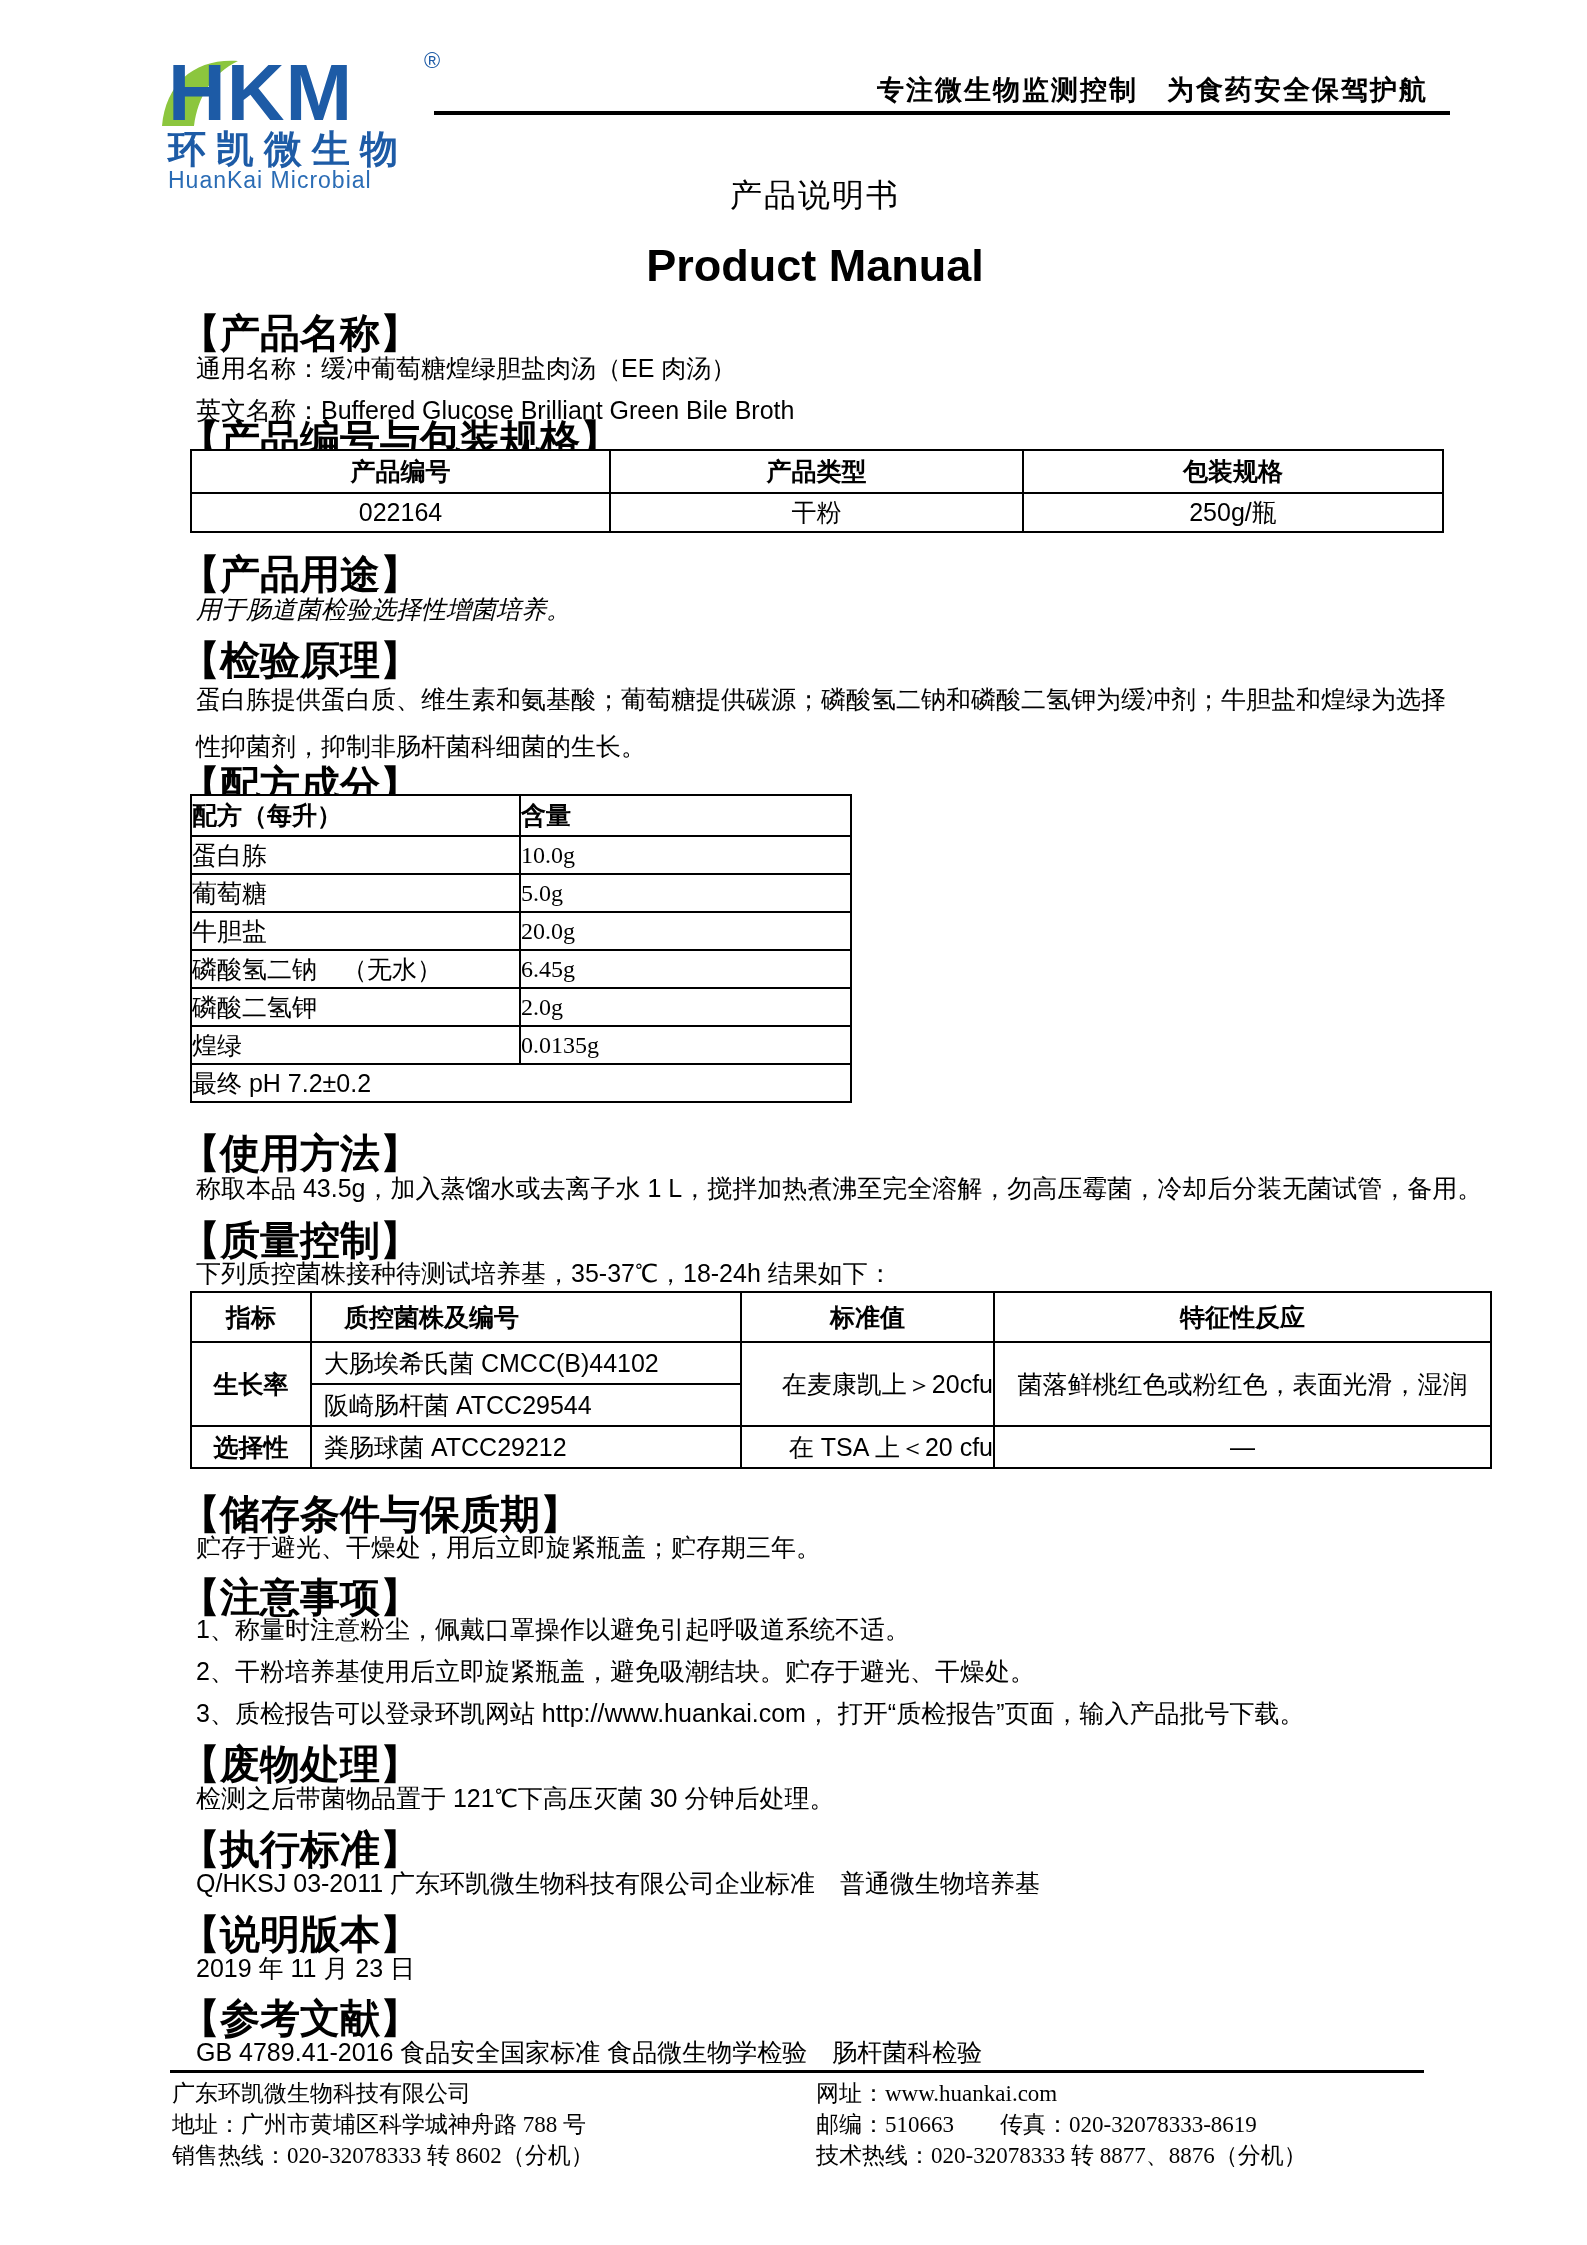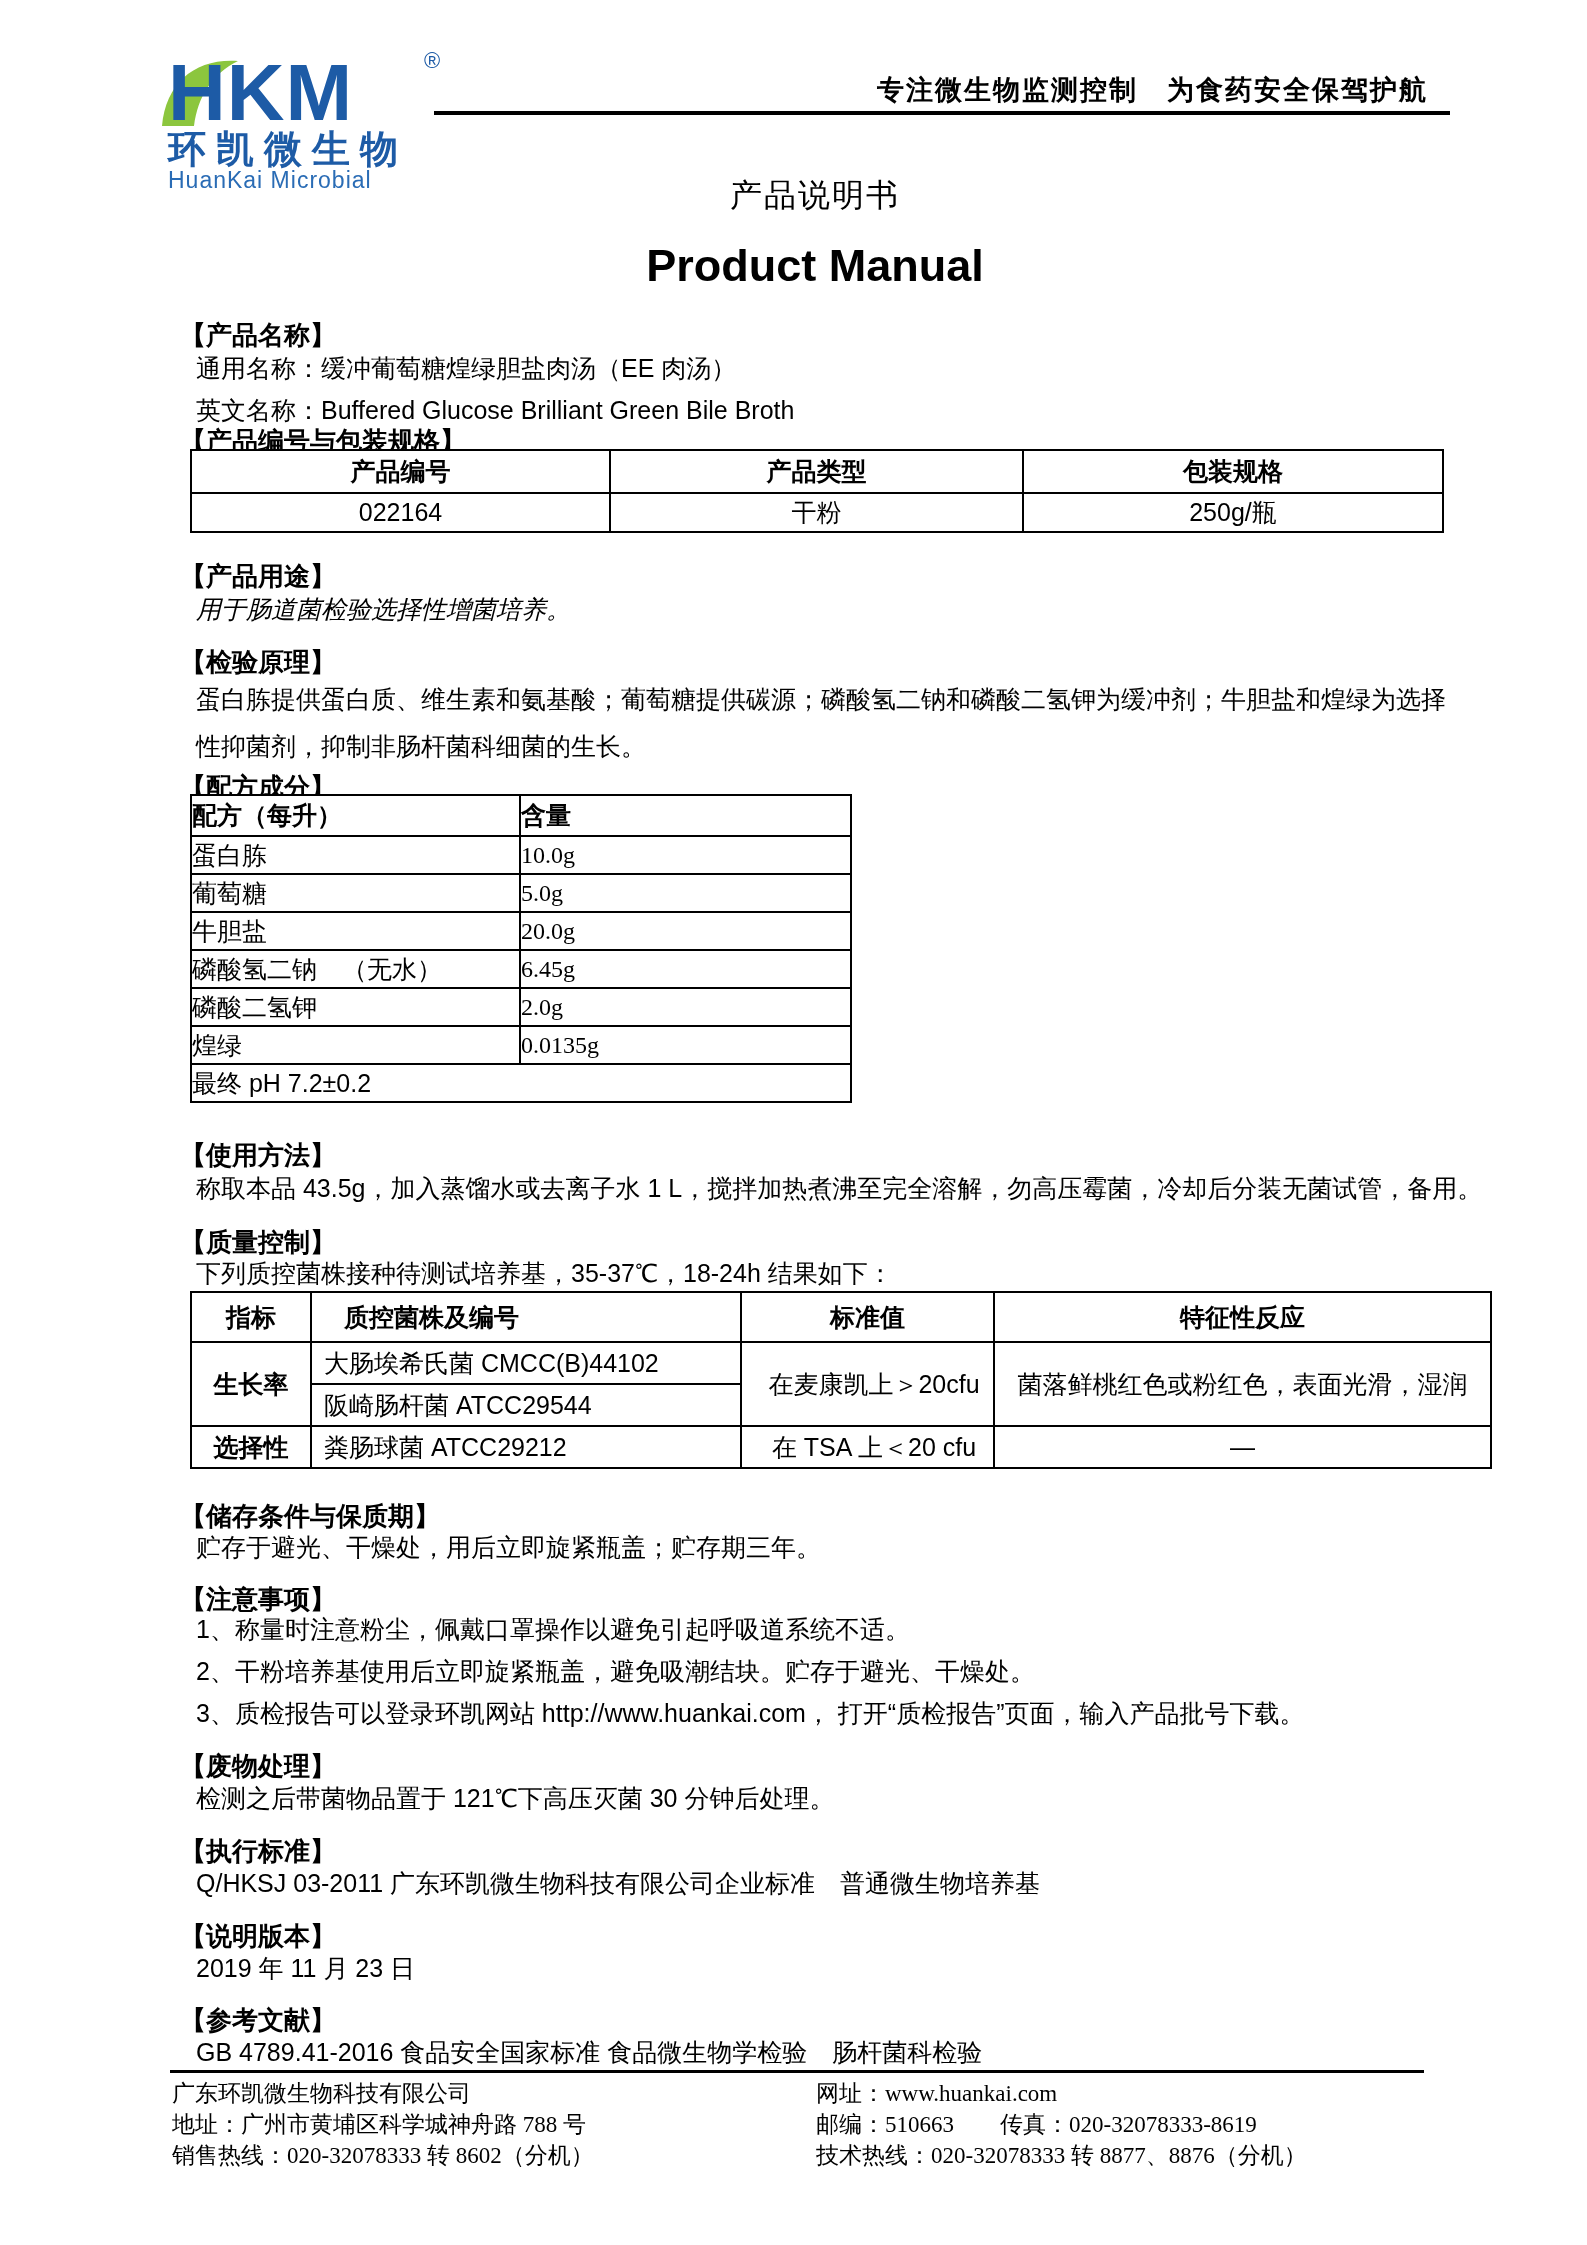--- a/index.html
+++ b/index.html
@@ -22,21 +22,21 @@
   }
   .header-rule{position:absolute;top:111px;left:434px;width:1016px;height:0;border-top:4px solid #000;}
 
   
   .title-cn{position:absolute;top:174px;left:180px;width:1270px;text-align:center;
     font-size:32px;font-weight:400;letter-spacing:2px;}
   .title-en{position:absolute;top:240px;left:180px;width:1270px;text-align:center;
     font-size:45px;font-weight:700;}
 
   
-  .sec-h{position:absolute;left:180px;font-size:26px;font-weight:700;white-space:nowrap;margin-top:12px;}
+  .sec-h{position:absolute;left:180px;font-size:40px;font-weight:700;white-space:nowrap;}
   .p{position:absolute;left:196px;font-size:25px;white-space:nowrap;}
   .p.wrap{white-space:normal;width:1270px;line-height:47px;}
 
   
   table.tbl{position:absolute;border-collapse:collapse;table-layout:fixed;background:#fff;}
   table.tbl th,table.tbl td{border:2px solid #000;font-size:25px;padding:0;overflow:hidden;}
 
   .t-catalog{left:190px;top:449px;width:1252px;}
   .t-catalog th{height:41px;font-size:26px;font-weight:700;text-align:center;}
   .t-catalog td{height:37px;font-weight:400;text-align:center;}
@@ -46,21 +46,21 @@
   .t-formula td{height:36px;text-align:left;padding-left:16px;}
   .t-formula td.amount{font-family:"Liberation Serif",serif;font-size:24px;}
   .t-formula td.ph{font-size:25px;}
 
   .t-qc{left:190px;top:1291px;width:1300px;}
   .t-qc th{height:48px;font-size:26px;font-weight:700;text-align:center;}
   .t-qc th.strain-h{text-align:left;padding-left:32px;}
   .t-qc td{height:40px;}
   .t-qc td.qc-label{font-weight:700;text-align:center;}
   .t-qc td.strain{text-align:left;padding-left:12px;}
-  .t-qc td.standard{text-align:center;padding-left:13px;margin-top:44px;}
+  .t-qc td.standard{text-align:right;padding-left:13px;margin-top:44px;}
   .t-qc td.reaction{text-align:center;}
 
   
   .footer-rule{position:absolute;top:2070px;left:170px;width:1254px;height:0;border-top:3px solid #000;}
   .footer-col{position:absolute;top:2078px;font-family:"Liberation Serif",serif;
     font-size:23px;line-height:31px;white-space:nowrap;}
   .footer-left{left:172px;}
   .footer-right{left:777px;margin-left:39px;}
 </style>
 </head>

